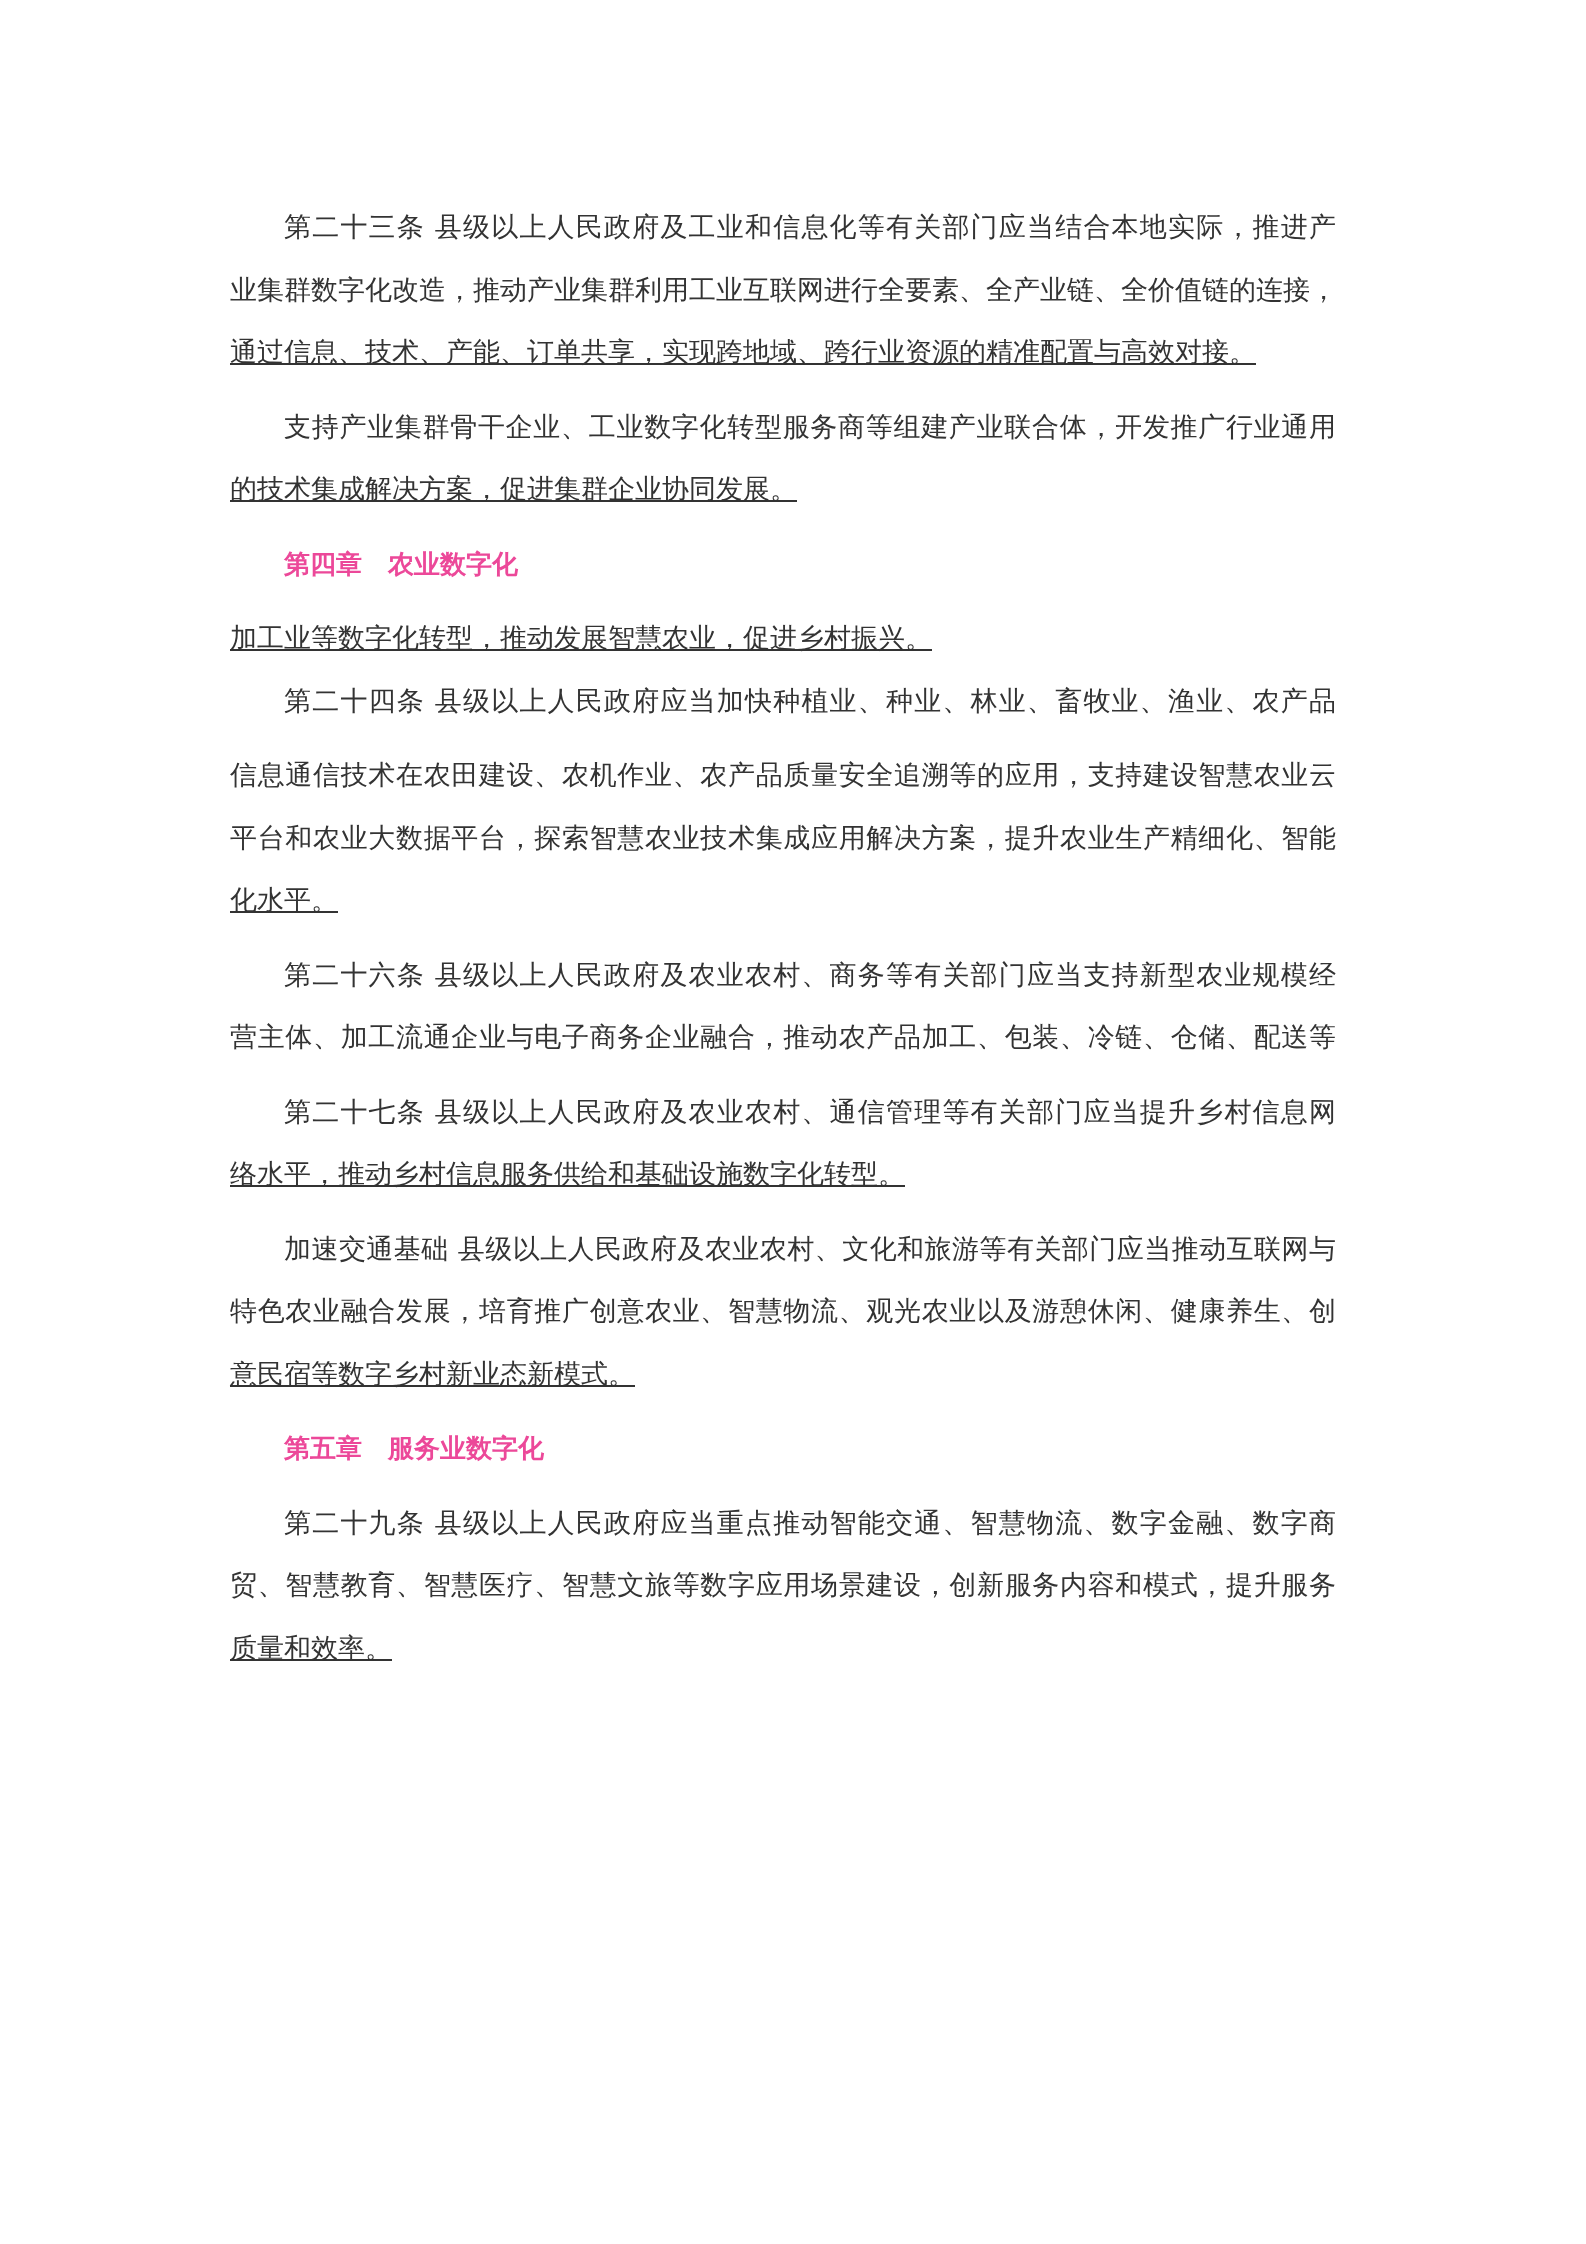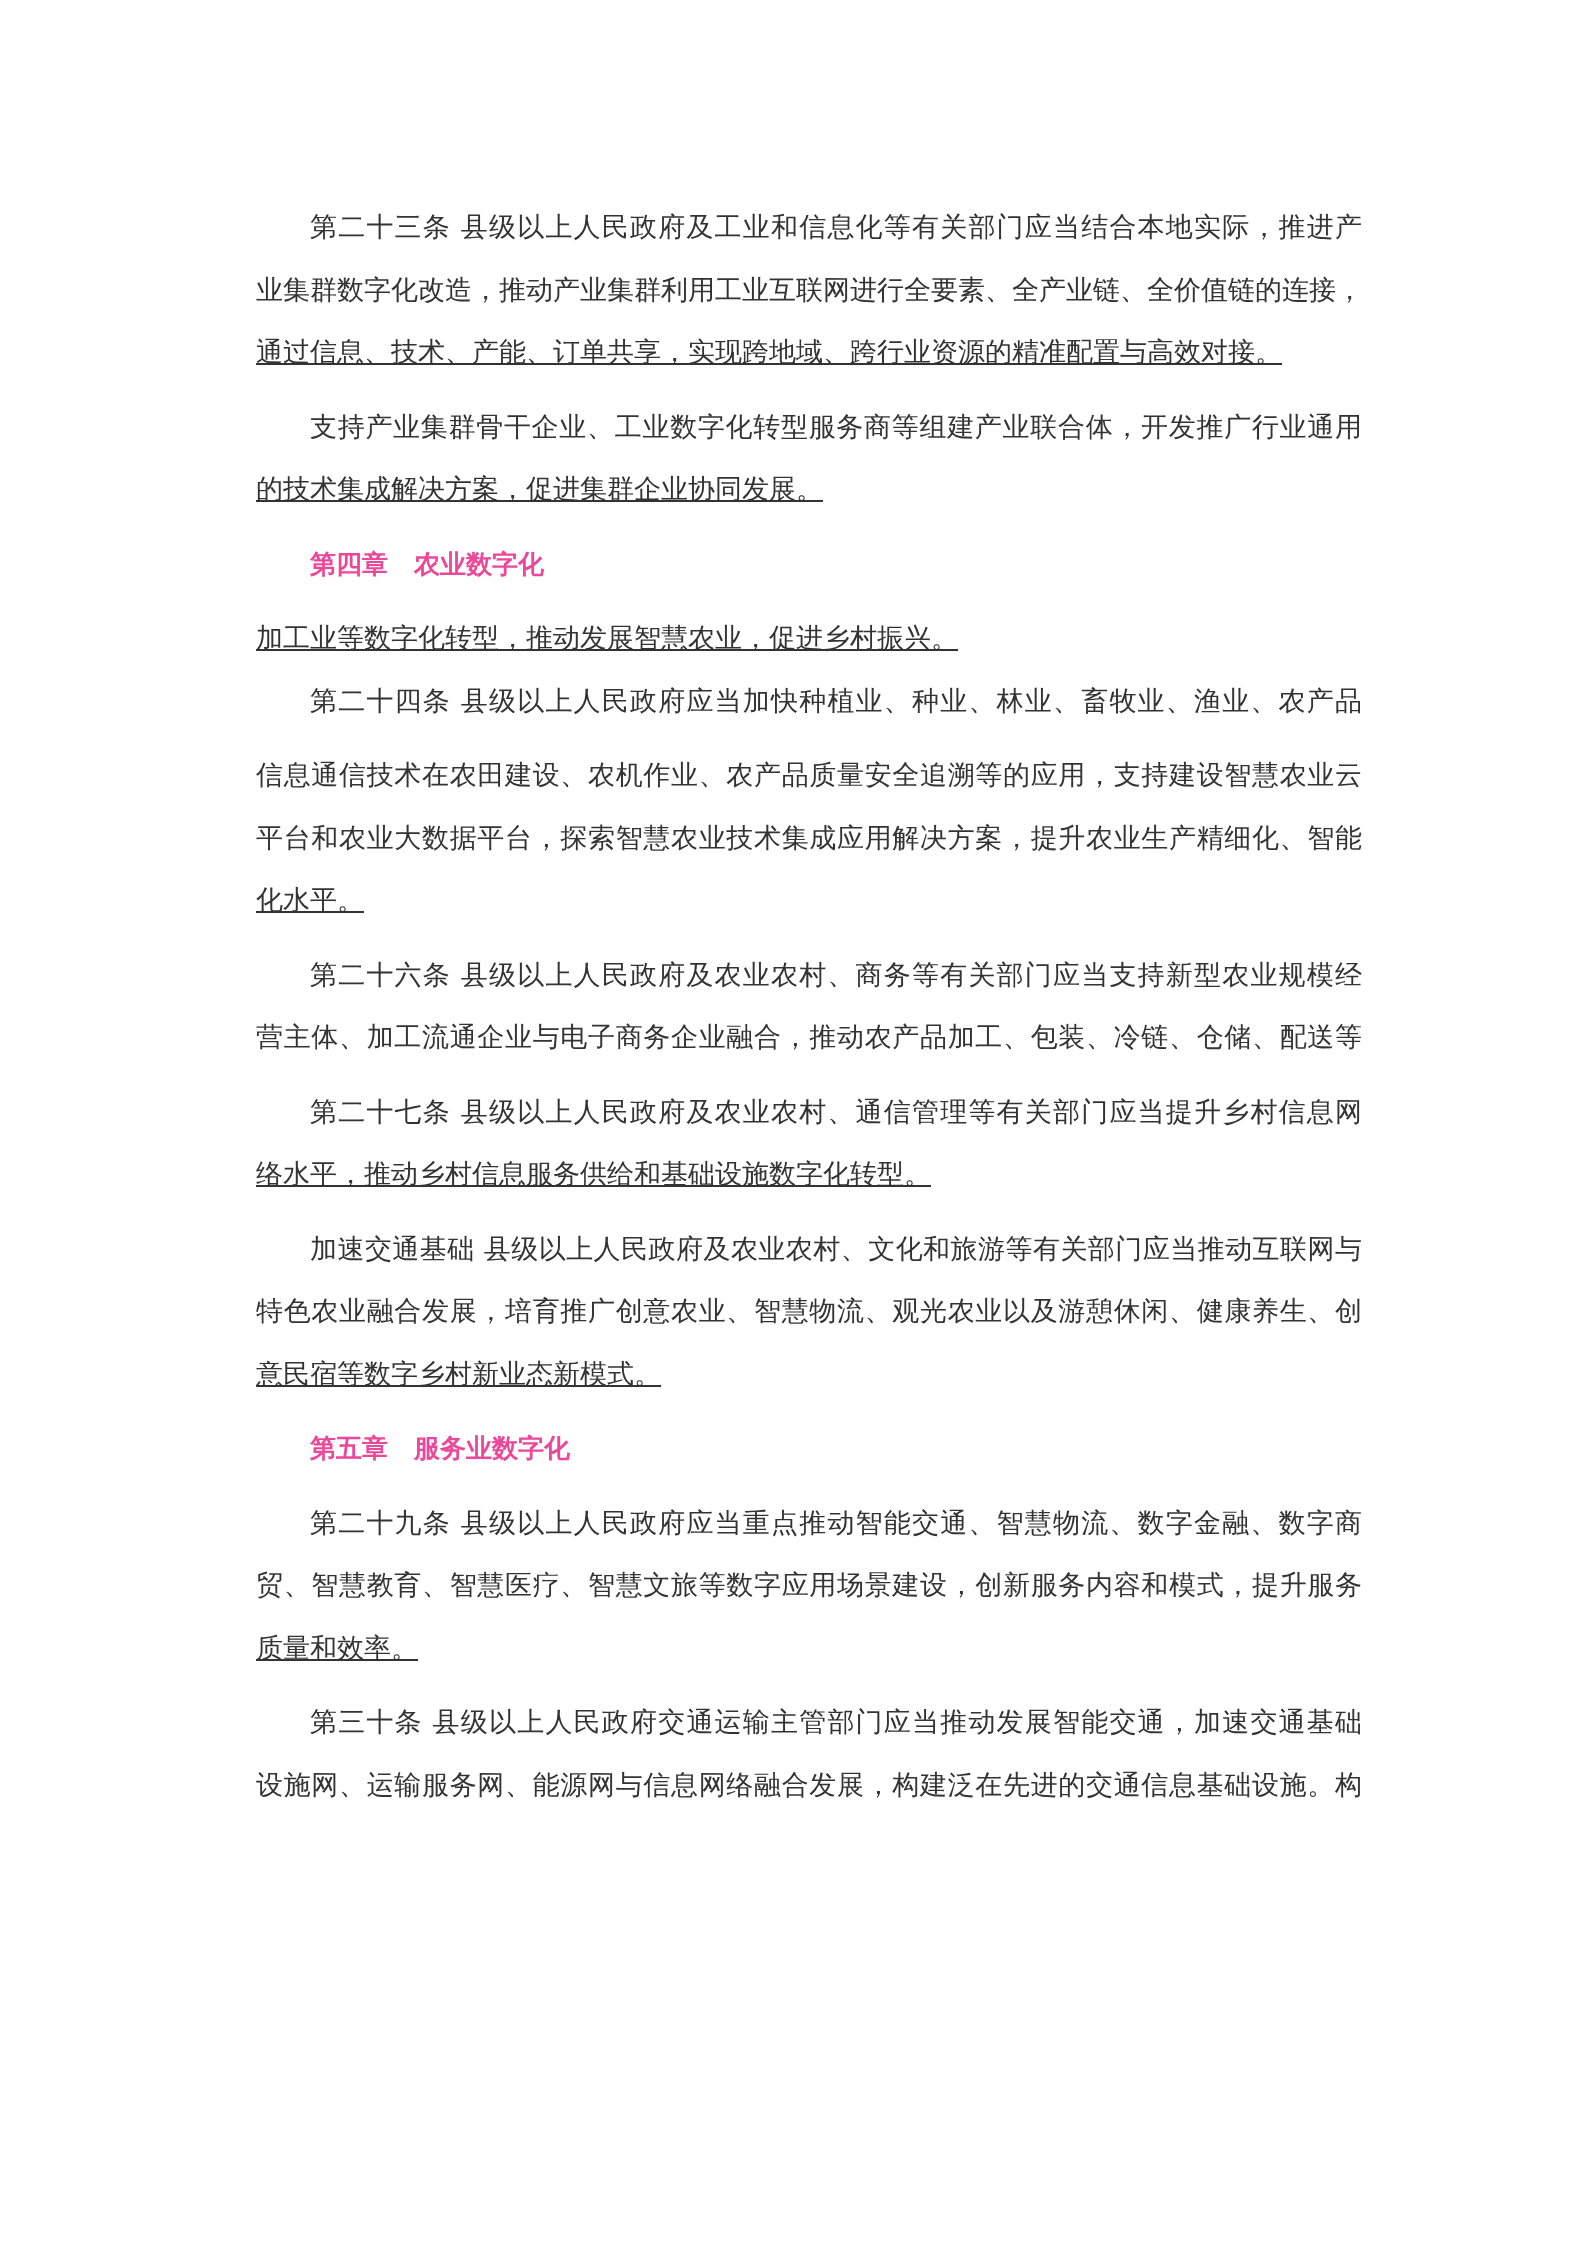--- a/index.html
+++ b/index.html
@@ -8,21 +8,21 @@
       background: #ffffff;
     }
     body {
       width: 1586px;
       height: 2244px;
       position: relative;
       overflow: hidden;
     }
     .page {
       position: absolute;
-      left: 256px;
+      left: 230px;
       top: 196px;
       width: 1106px;
       color: #333333;
       font-family: "DejaVu Serif", "Liberation Serif", serif;
       font-size: 27px;
     }
     .para {
       margin: 0 0 12px 0;
       line-height: 62.5px;
       text-align: justify;
@@ -106,18 +106,14 @@
   <h2 class="heading">
     <span>第五章</span><span class="gap"></span><span>服务业数字化</span>
   </h2>
 
   <p class="para">
     <span class="line indent">第二十九条 县级以上人民政府应当重点推动智能交通、智慧物流、数字金融、数字商</span>
     <span class="line">贸、智慧教育、智慧医疗、智慧文旅等数字应用场景建设，创新服务内容和模式，提升服务</span>
     <span class="line last">质量和效率。</span>
   </p>
 
-  <p class="para">
-    <span class="line indent">第三十条 县级以上人民政府交通运输主管部门应当推动发展智能交通，加速交通基础</span>
-    <span class="line">设施网、运输服务网、能源网与信息网络融合发展，构建泛在先进的交通信息基础设施。构</span>
-  </p>
 
 </div>
 
 </body></html>

